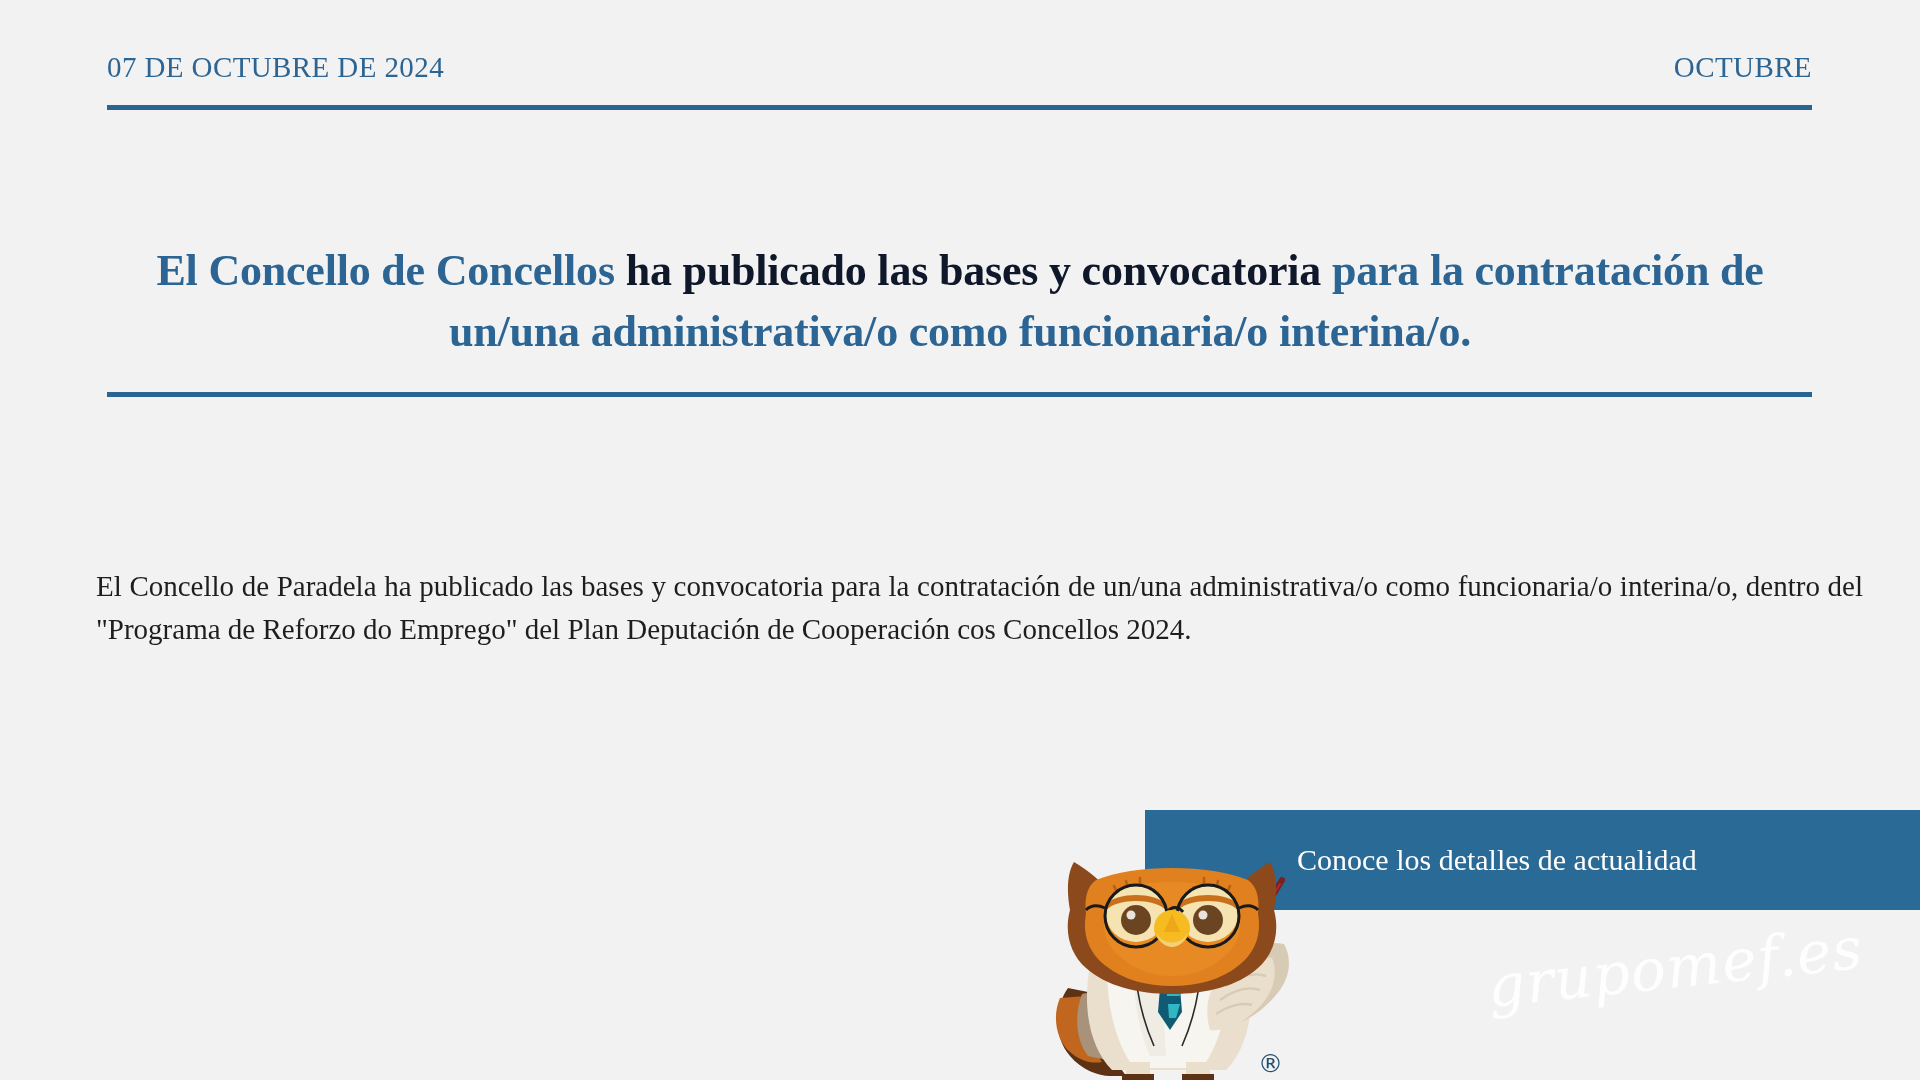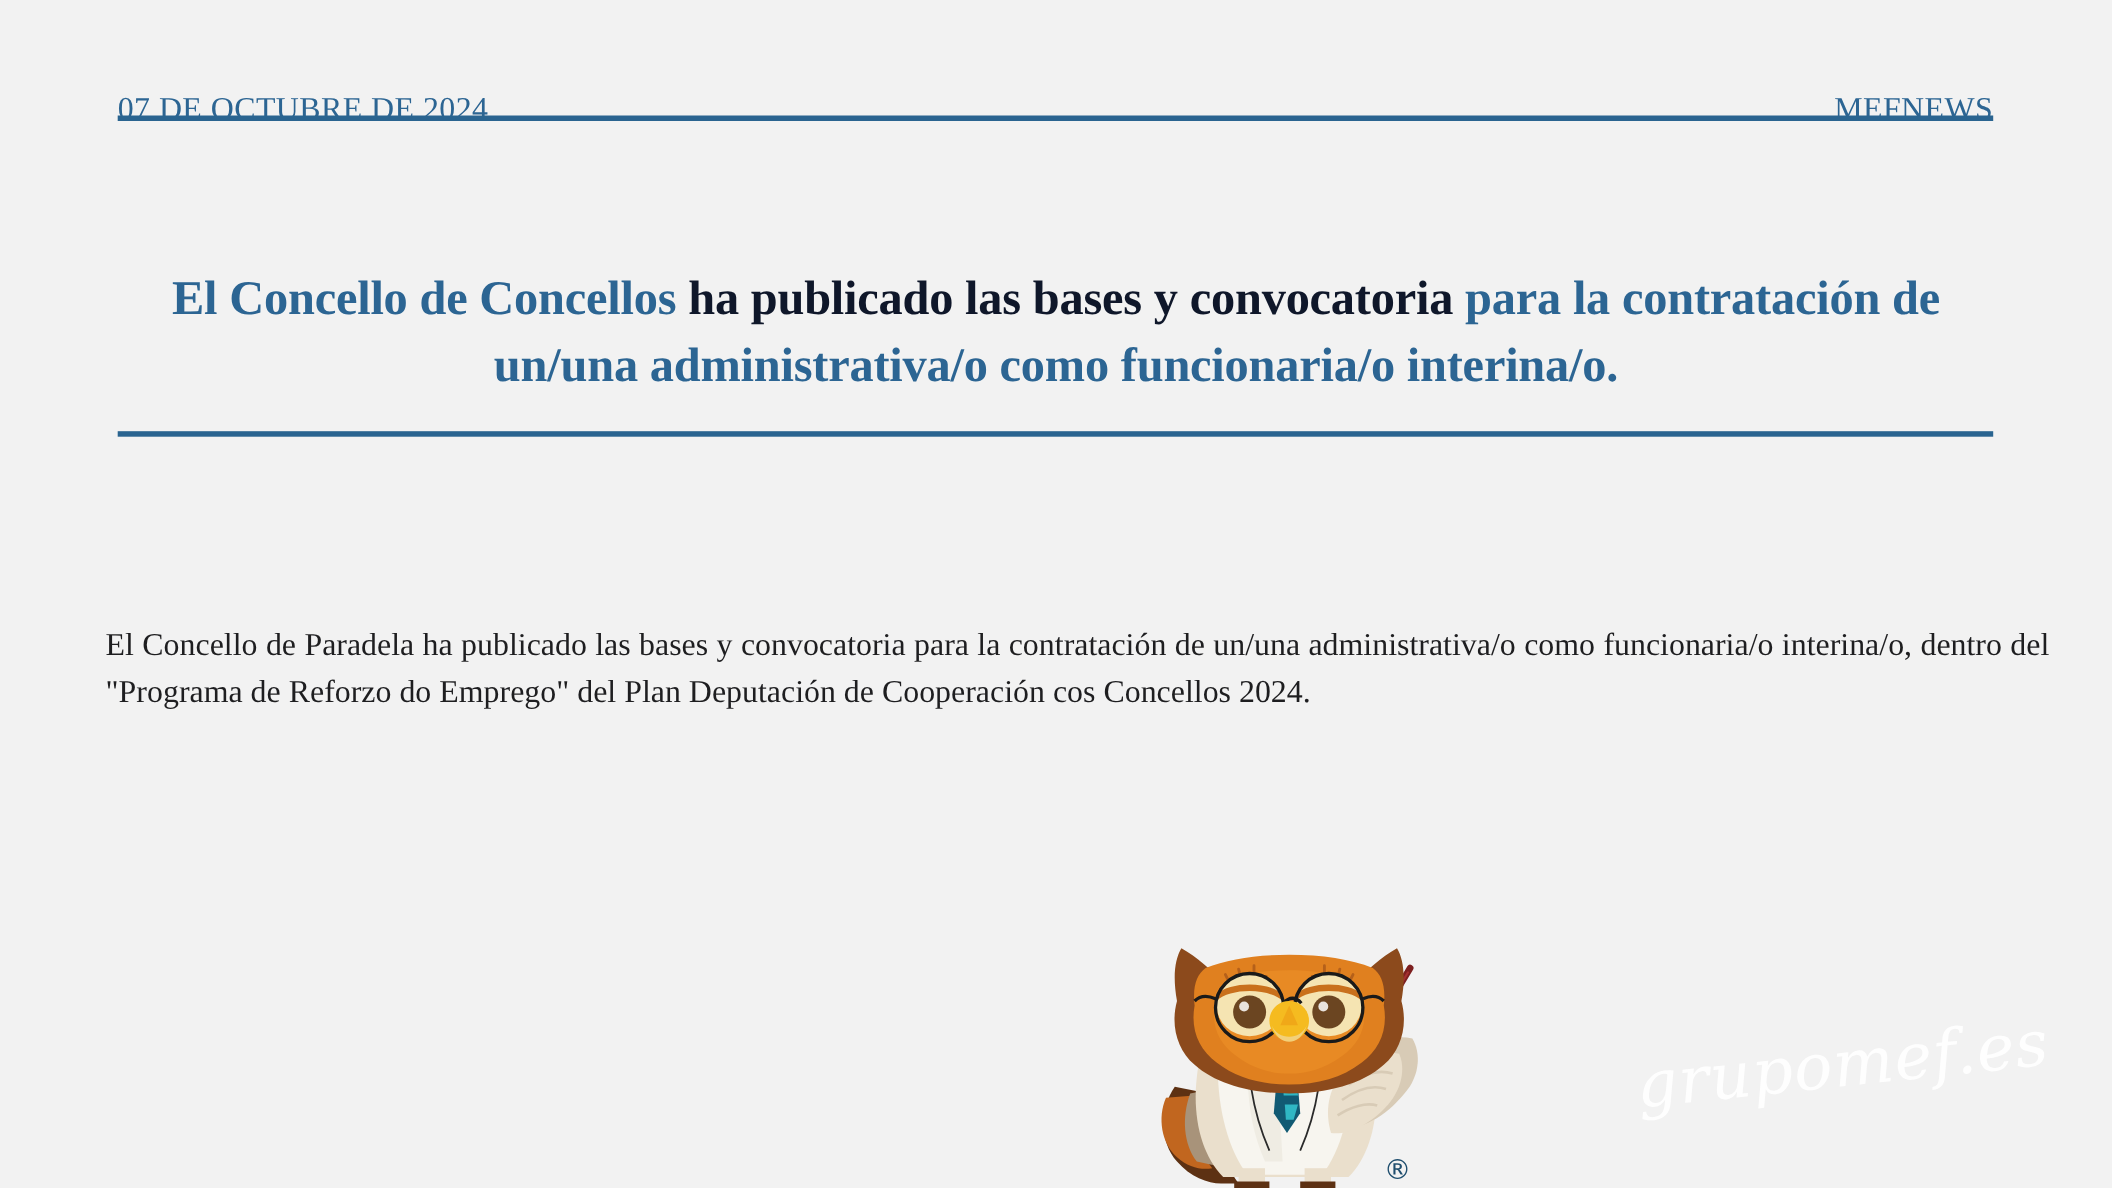--- a/index.html
+++ b/index.html
@@ -24,21 +24,20 @@
   
   .header-row {
     position: absolute;
     left: 107px;
     right: 108px;
     top: 50px;
     height: 42px;
     display: flex;
     align-items: flex-start;
     justify-content: space-between;
-    margin-top: 32px;
   }
   .header-date,
   .header-brand {
     color: #2c6593;
     font-family: "Liberation Serif", "DejaVu Serif", serif;
     font-size: 29px;
     line-height: 34px;
     letter-spacing: 0.4px;
     white-space: nowrap;
   }
@@ -142,33 +141,36 @@
     line-height: 25px;
   }
 </style>
 </head>
 <body>
 
 <div class="page">
 
   <div class="header-row">
     <div class="header-date">07 DE OCTUBRE DE 2024</div>
-    <div class="header-brand">MEFNEWS</div>
+    <div class="header-brand">OCTUBRE</div>
   </div>
 
   <div class="rule rule-top"></div>
 
   <div class="headline">
     <span class="hl-blue">El Concello de Concellos </span><span class="hl-red">ha publicado las bases y convocatoria</span><span class="hl-blue"> para la contratación de un/una administrativa/o como funcionaria/o interina/o.</span>
   </div>
 
   <div class="rule rule-mid"></div>
 
   <div class="body-copy">El Concello de Paradela ha publicado las bases y convocatoria para la contratación de un/una administrativa/o como funcionaria/o interina/o, dentro del "Programa de Reforzo do Emprego" del Plan Deputación de Cooperación cos Concellos 2024.</div>
 
+  <div class="banner">
+    <div class="banner-text">Conoce los detalles de actualidad</div>
+  </div>
 
   <div class="watermark">grupomef.es</div>
 
   <div class="mascot">
     <svg width="330" height="232" viewBox="0 0 330 232" xmlns="http://www.w3.org/2000/svg">
 
       <path d="M38 140 C24 160 24 190 40 208 C52 222 68 228 80 228 L96 228 C80 206 74 176 78 148 Z" fill="#5d3113"></path>
       <path d="M30 150 C22 168 26 192 40 204 C50 213 62 216 72 214 C58 196 52 172 56 148 Z" fill="#c1661f"></path>
       <path d="M52 146 C44 168 46 192 58 208 L86 214 C72 192 68 166 72 142 Z" fill="#a8937a"></path>
 

